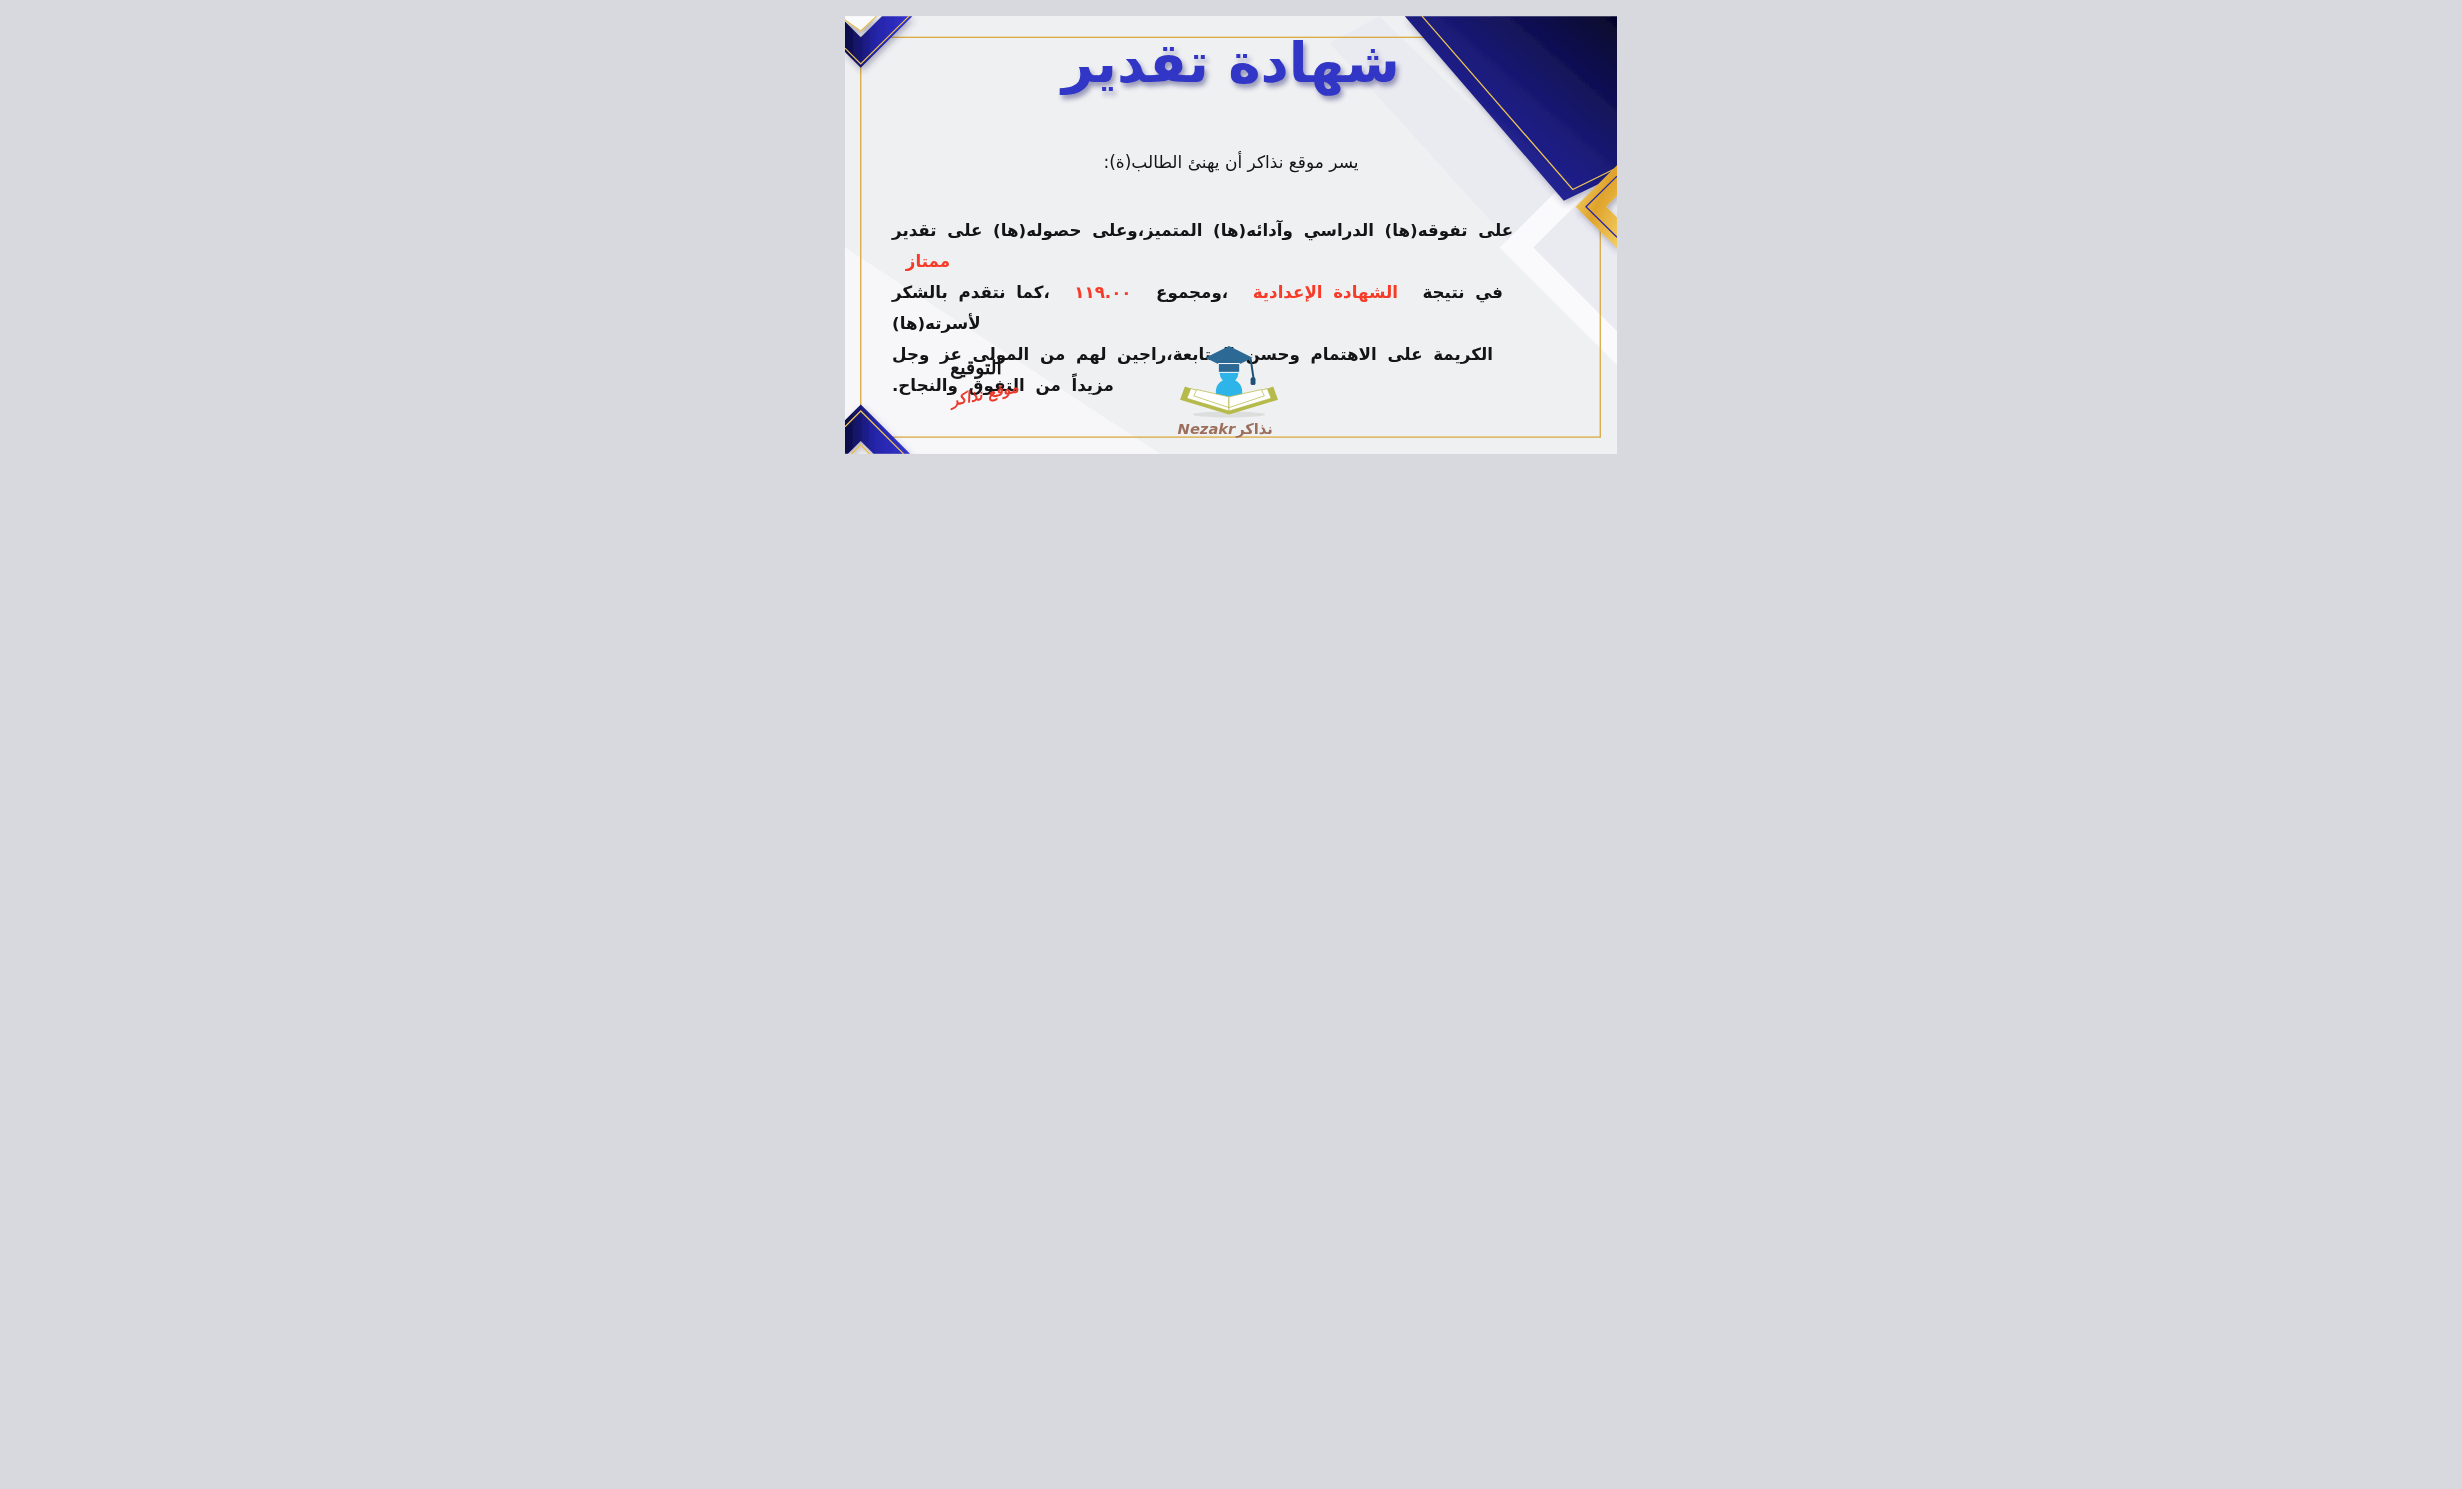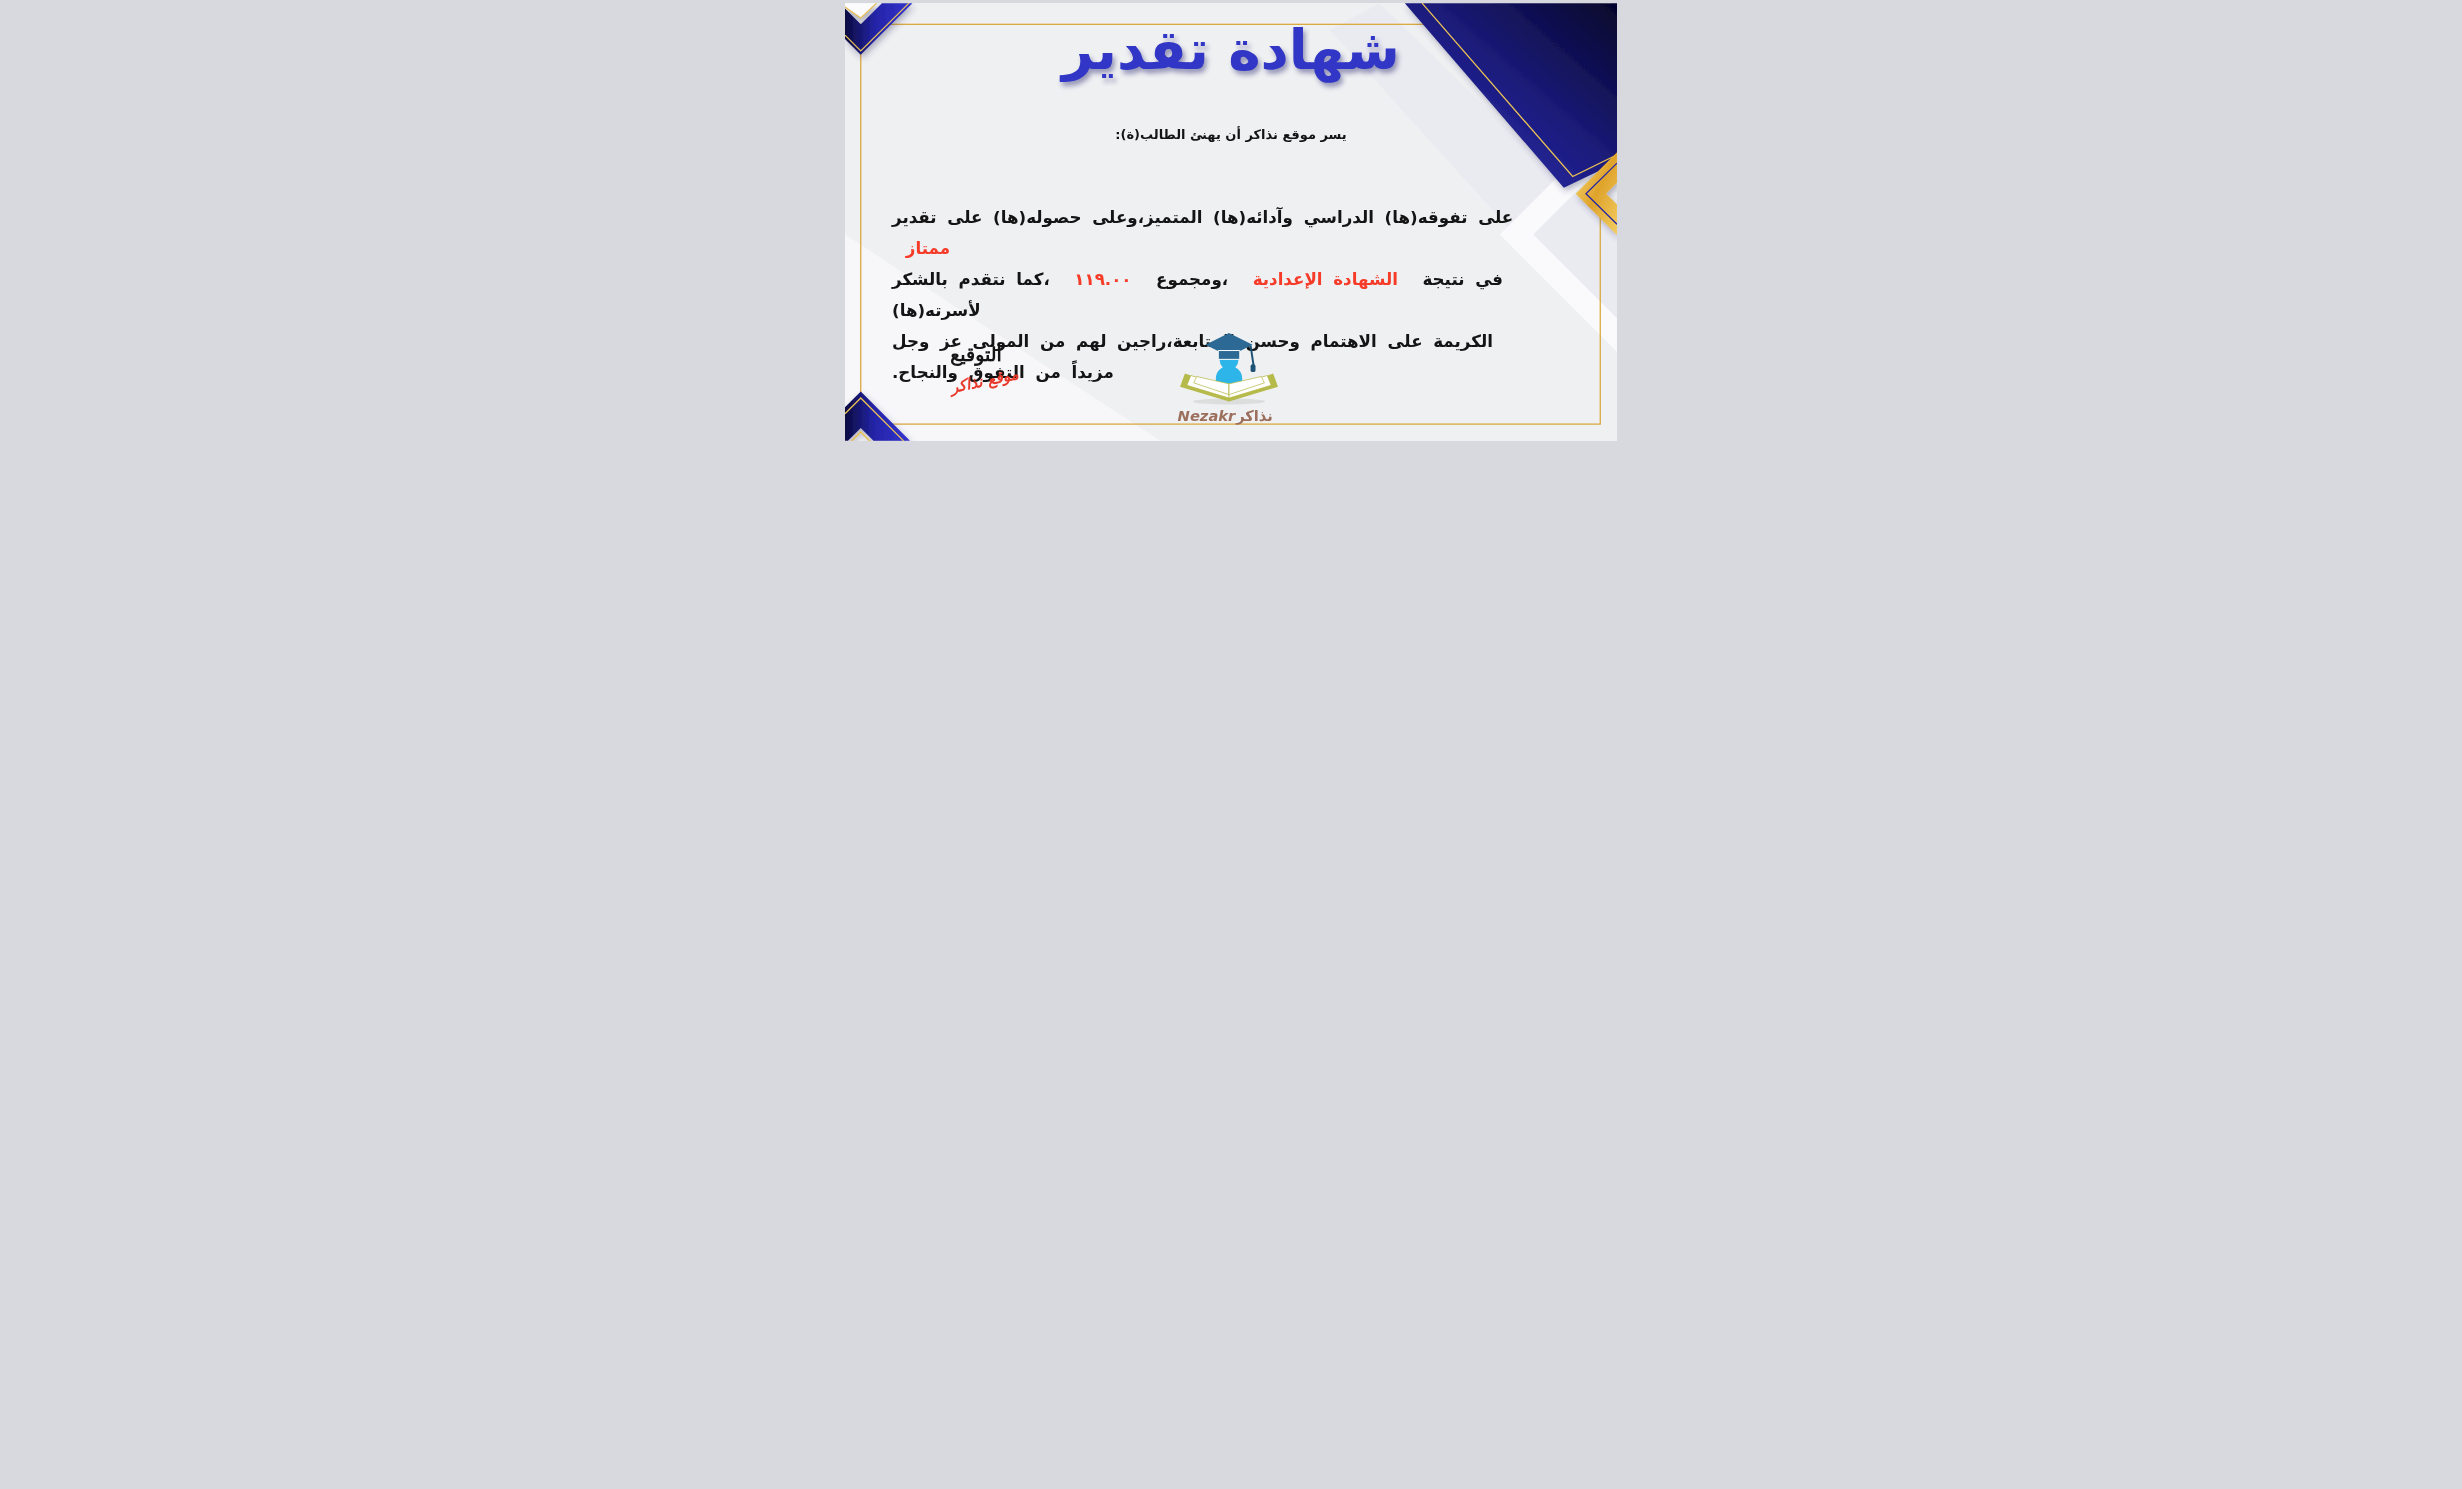--- a/index.html
+++ b/index.html
@@ -1,28 +1,28 @@
 <!DOCTYPE html>
 <html lang="ar" dir="rtl" style="font-size:7.9px"><head>
 <meta charset="utf-8">
 <style>
   html,body{margin:0;padding:0;background:#d8d9de;}
   .stage{
-    position:relative;width:772px;height:438px;margin:3px auto;
+    position:relative;width:772px;height:438px;margin:16px auto;
     background:#eff0f2;overflow:hidden;
     font-family:"DejaVu Sans",sans-serif;
   }
   .deco{position:absolute;inset:0;width:100%;height:100%;}
   .txt{position:absolute;direction:rtl;color:#141414;}
   .center{left:0;right:0;text-align:center;}
   .title{
     top:14.8px;font-size:55px;font-weight:bold;color:#3136c6;
     text-shadow:2.5px 4.4px 4.9px rgba(40,40,110,.45);
   }
-  .intro{top:124px;font-size:13px;font-weight:bold;}
+  .intro{top:136px;font-size:17px;font-weight:normal;}
   .student{top:160px;font-size:18px;font-weight:bold;color:#f63b28;}
   .para{
     position:absolute;top:199px;left:47px;right:47px;direction:rtl;
     font-size:16.7px;font-weight:bold;text-align:left;line-height:31px;
     word-spacing:4.9px;color:#141414;
   }
   .red{color:#f63b28;}
   .slot{margin:0 13.8px;}
   .sig-label{left:82px;top:340px;width:98px;text-align:center;font-size:19px;font-weight:bold;font-family:Liberation Serif, serif;}
   .sig-script{

